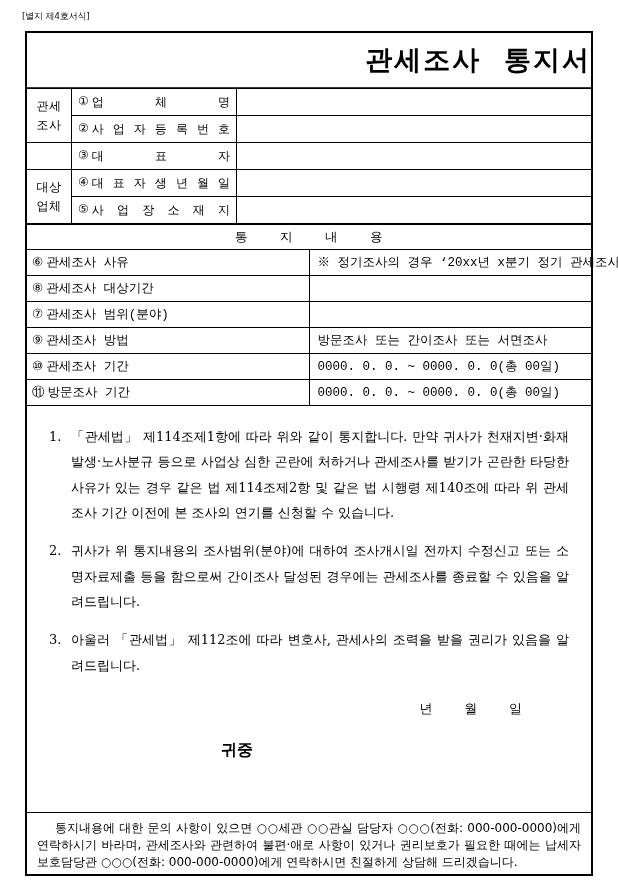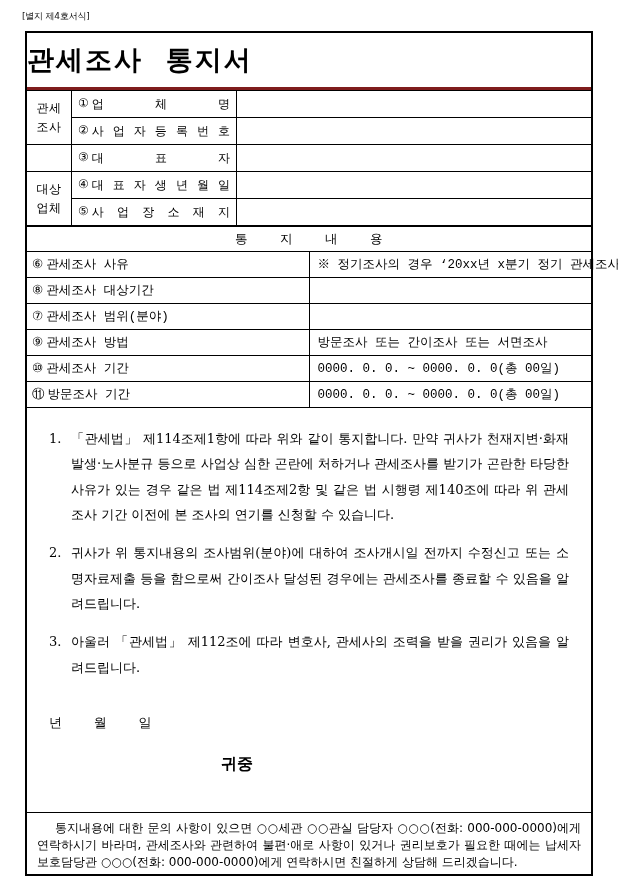--- a/index.html
+++ b/index.html
@@ -43,24 +43,24 @@
     height: 845px;
     border: 2px solid #000;
     box-sizing: border-box;
     display: flex;
     flex-direction: column;
   }
 
   
   .title-cell {
     height: 54px;
-    border-bottom: 3px solid #7f1d1d;
+    border-bottom: 1px solid #7f1d1d;
     display: flex;
     align-items: center;
-    justify-content: flex-start;
+    justify-content: flex-end;
     flex: 0 0 auto;
   }
   .title-text {
     font-size: 27px;
     font-weight: bold;
     letter-spacing: 2px;
     font-family: "DejaVu Sans", "Liberation Sans", sans-serif;
     white-space: pre;
   }
 
@@ -166,24 +166,24 @@
   }
   .para .txt {
     flex: 1 1 auto;
     text-align: justify;
     text-justify: inter-character;
     word-break: break-all;
   }
 
   
   .date-line {
-    text-align: left;
+    text-align: right;
     font-size: 13px;
     letter-spacing: 1px;
-    margin-top: 34px;
+    margin-top: 22px;
     padding-right: 46px;
     white-space: pre;
   }
   .sign-line {
     text-align: right;
     font-size: 17px;
     font-weight: bold;
     letter-spacing: 1px;
     margin-top: 14px;
     padding-right: 22px;

